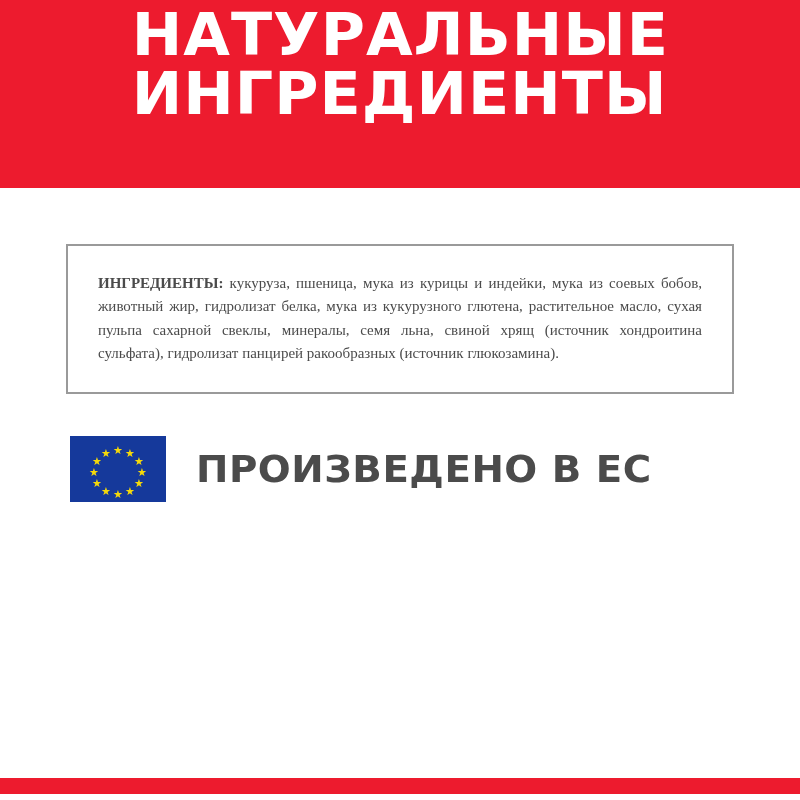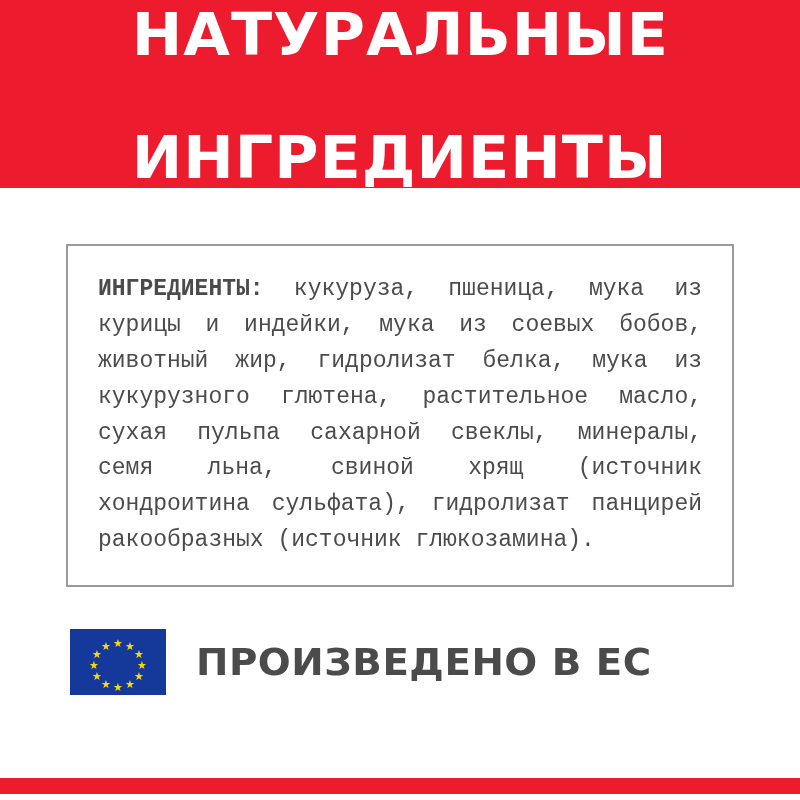--- a/index.html
+++ b/index.html
@@ -24,21 +24,21 @@
   }
 
   
   .banner {
     background: #ed1b2e;
     width: 100%;
     height: 188px;
     display: flex;
     flex-direction: column;
     align-items: center;
-    justify-content: space-between;
+    justify-content: flex-start;
     padding-top: 6px;
     box-sizing: border-box;
   }
   .banner-line {
     color: #ffffff;
     font-family: "DejaVu Sans", sans-serif;
     font-weight: bold;
     font-size: 58px;
     line-height: 1.02;
     letter-spacing: 1px;
@@ -57,22 +57,22 @@
 
   .ingredients-box {
     margin-top: 56px;
     border: 2px solid #9a9a9a;
     background: #ffffff;
     padding: 26px 30px 26px 30px;
     box-sizing: border-box;
   }
   .ingredients-text {
     color: #4b4b4b;
-    font-family: Liberation Mono, monospace;
-    font-size: 23px;
+    font-family: Liberation Serif, serif;
+    font-size: 15px;
     line-height: 1.56;
     text-align: justify;
     text-justify: inter-word;
     margin: 0;
   }
   .ingredients-text .label {
     font-weight: bold;
     color: #4b4b4b;
   }
 

